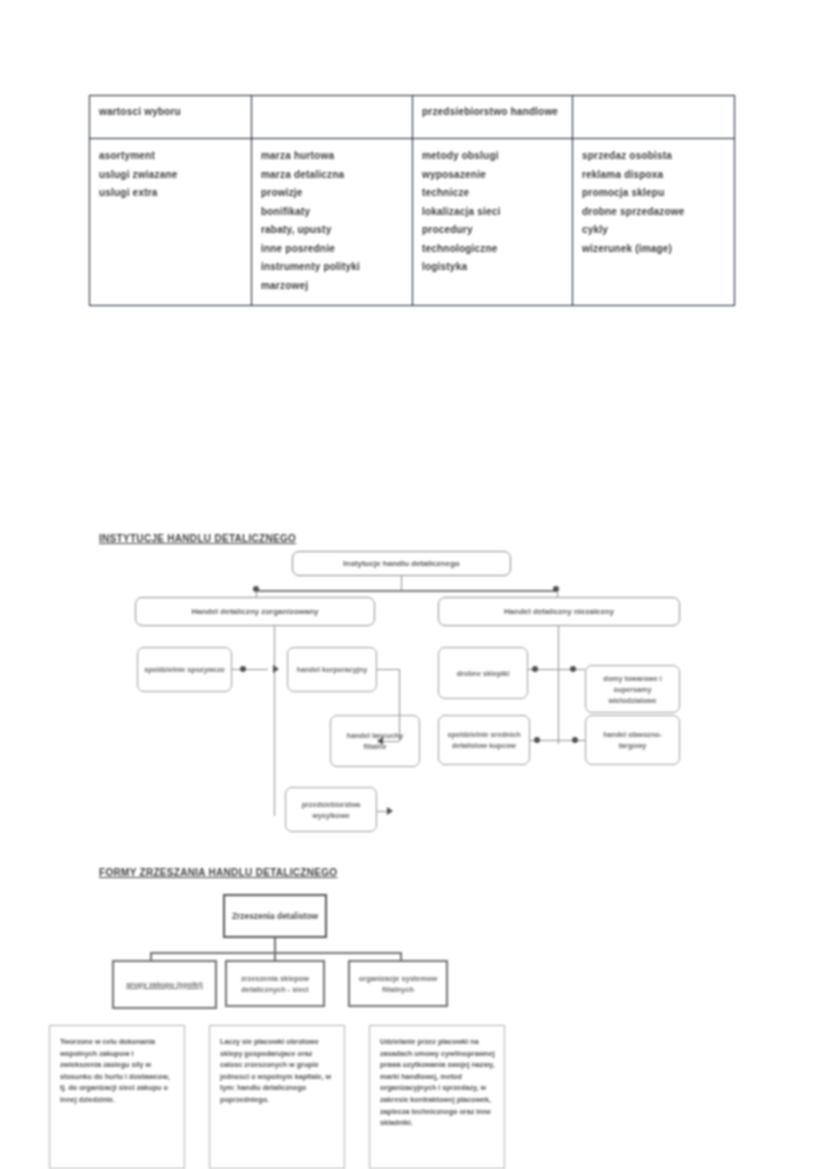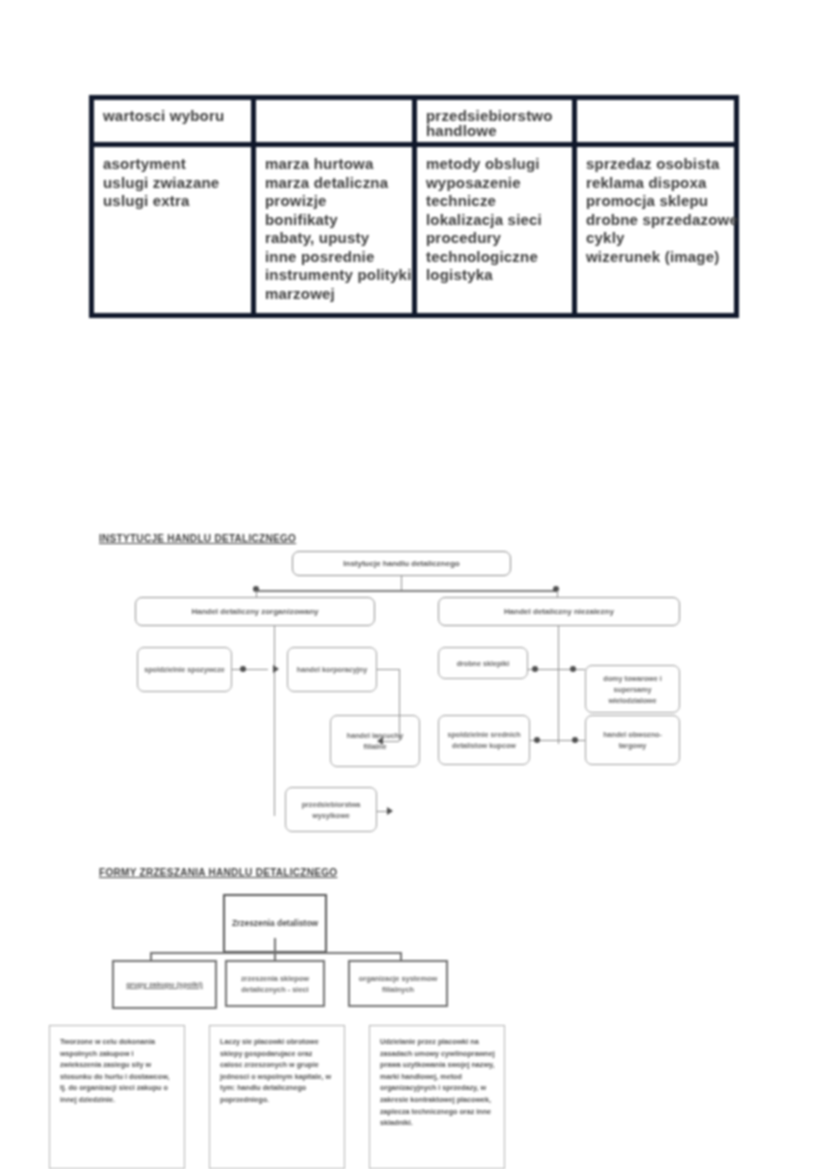--- a/index.html
+++ b/index.html
@@ -20,24 +20,24 @@
 
   
   .tbl{
     position:absolute;
     left:89px; top:95px;
     width:645px;
     border-collapse:collapse;
     table-layout:fixed;
   }
   .tbl td{
-    border:5px solid #0f172a;
+    border:1px solid #0f172a;
     vertical-align:top;
     padding:8px 9px 10px 9px;
-    font-size:15px;
+    font-size:10px;
     font-weight:bold;
     color:#3a3a3a;
     letter-spacing:.2px;
   }
   .tbl td.c1{width:162px;}
   .tbl td.c2{width:161px;}
   .tbl td.c3{width:160px;}
   .tbl td.c4{width:162px;}
   .tbl .hdr-row td{height:30px;padding-bottom:4px;}
   .tbl .body-row td{height:139px;}
@@ -238,36 +238,36 @@
   <div class="ln v" style="left:399px;top:669px;height:72px;"></div>
   <div class="ln h" style="left:382px;top:741px;width:17px;"></div>
   <div class="arr" style="left:377px;top:737px;border-left:none;border-right:6px solid #4d4d4d;"></div>
 
   <div class="ln h" style="left:377px;top:811px;width:12px;"></div>
   <div class="arr" style="left:387px;top:807px;"></div>
 
   <div class="ln v" style="left:558px;top:626px;height:20px;"></div>
   <div class="ln v" style="left:558px;top:646px;height:98px;"></div>
 
-  <div class="box" id="s1-r1" style="left:438px;top:647px;width:90px;height:32px;">drobne sklepiki</div>
+  <div class="box" id="s1-r1" style="left:438px;top:647px;width:90px;height:52px;">drobne sklepiki</div>
   <div class="box" id="s1-r2" style="left:585px;top:665px;width:95px;height:48px;">domy towarowe i supersamy wielodzialowe</div>
   <div class="box" id="s1-r3" style="left:438px;top:715px;width:92px;height:50px;">spoldzielnie srednich detalistow kupcow</div>
   <div class="box" id="s1-r4" style="left:585px;top:715px;width:95px;height:50px;">handel obwozno-targowy</div>
 
   <div class="ln h" style="left:528px;top:669px;width:57px;"></div>
   <div class="dot" style="left:532px;top:666px;"></div>
   <div class="dot" style="left:570px;top:666px;"></div>
 
   <div class="ln h" style="left:530px;top:740px;width:55px;"></div>
   <div class="dot" style="left:534px;top:737px;"></div>
   <div class="dot" style="left:572px;top:737px;"></div>
 
   <div class="sec-head" id="head-2">FORMY ZRZESZANIA HANDLU DETALICZNEGO</div>
 
-  <div class="box2 root" id="s2-root" style="left:223px;top:894px;width:104px;height:59px;">Zrzeszenia detalistow</div>
+  <div class="box2 root" id="s2-root" style="left:223px;top:894px;width:104px;height:44px;">Zrzeszenia detalistow</div>
 
   <div class="ln2 v" style="left:274px;top:938px;height:14px;"></div>
   <div class="ln2 h" style="left:150px;top:952px;width:252px;"></div>
   <div class="ln2 v" style="left:150px;top:952px;height:8px;"></div>
   <div class="ln2 v" style="left:274px;top:952px;height:8px;"></div>
   <div class="ln2 v" style="left:400px;top:952px;height:8px;"></div>
 
   <div class="box2" id="s2-b1" style="left:112px;top:960px;width:105px;height:49px;text-decoration:underline;">grupy zakupu (spolki)</div>
   <div class="box2" id="s2-b2" style="left:225px;top:960px;width:100px;height:47px;">zrzeszenia sklepow detalicznych - sieci</div>
   <div class="box2" id="s2-b3" style="left:348px;top:960px;width:100px;height:47px;">organizacje systemow filialnych</div>

